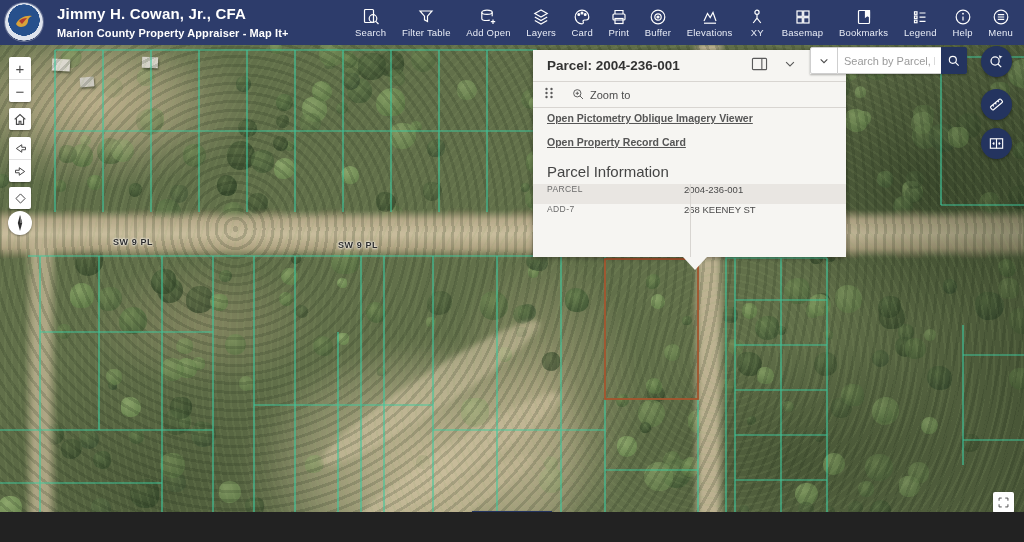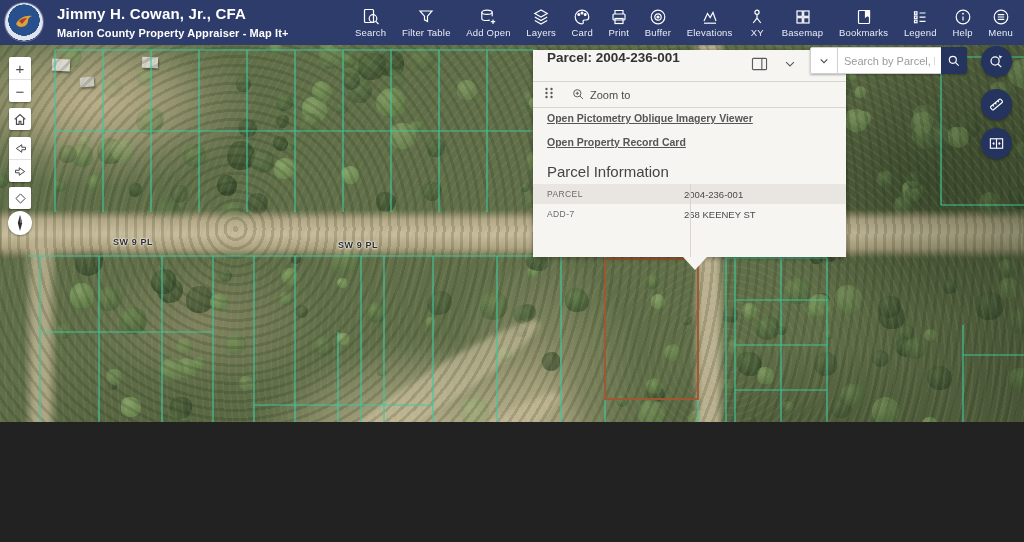--- a/index.html
+++ b/index.html
@@ -1,16 +1,16 @@
 <!DOCTYPE html>
 <html><head>
 <meta charset="utf-8">
 <style>
   html,body{margin:0;padding:0;background:#222;}
-  .app{position:relative;width:1024px;height:422px;overflow:hidden;font-family:"Liberation Sans",sans-serif;
+  .app{position:relative;width:1024px;height:512px;overflow:hidden;font-family:"Liberation Sans",sans-serif;
        -webkit-font-smoothing:antialiased;}
   
   .topbar{position:absolute;left:0;top:0;width:1024px;height:45px;background:#2d3c6b;z-index:50;}
   .logo{position:absolute;left:5px;top:3px;width:38px;height:38px;border-radius:50%;
         background:radial-gradient(circle at 50% 45%,#27508c 0 55%,#dfe4ee 56% 72%,#1d2c52 73%);
         box-shadow:0 0 0 1px rgba(255,255,255,.25);}
   .logo svg{position:absolute;left:7px;top:9px;}
   .titles{position:absolute;left:57px;top:5px;color:#fff;line-height:1.25;}
   .title{font-size:15px;font-weight:700;letter-spacing:.2px;}
   .subtitle{font-size:11px;font-weight:700;margin-top:3px;letter-spacing:.1px;}
@@ -67,32 +67,32 @@
     align-items:center;justify-content:center;cursor:pointer;box-sizing:border-box;}
   .sb-input{width:103px;border:1px solid #cfcfcf;border-left:none;border-right:none;font-size:11px;padding:0 6px;
     outline:none;color:#333;font-family:"Liberation Sans",sans-serif;box-sizing:border-box;}
   .sb-input::placeholder{color:#9b9b9b;}
   .sb-go{width:26px;background:#24345f;border:none;border-radius:0 2px 2px 0;display:flex;align-items:center;
     justify-content:center;cursor:pointer;}
   
   .popup{position:absolute;left:533px;top:5px;width:313px;height:207px;background:#f6f5f2;z-index:30;
     box-shadow:0 1px 5px rgba(0,0,0,.4);overflow:hidden;color:#3c3c3c;}
   .pp-header{position:relative;height:31px;border-bottom:1px solid #d8d5d1;}
-  .pp-title{position:absolute;left:14px;top:0;font-size:13.5px;font-weight:700;color:#333;}
+  .pp-title{position:absolute;left:14px;top:8px;font-size:13.5px;font-weight:700;color:#333;}
   .pp-hicon{position:absolute;top:7px;cursor:pointer;color:#5a5a5a;}
   .pp-dock{left:218px;}
   .pp-collapse{left:250px;}
   .pp-actions{position:relative;height:25px;border-bottom:1px solid #d8d5d1;display:flex;align-items:center;}
   .pp-dots{margin-left:9px;cursor:pointer;}
   .pp-zoomto{display:flex;align-items:center;gap:5px;margin-left:16px;cursor:pointer;}
   .pp-zoomto span{font-size:11px;color:#4c4c4c;}
   .pp-link{position:absolute;left:14px;font-size:10.5px;font-weight:700;color:#565656;text-decoration:underline;cursor:pointer;}
   .pp-section{position:absolute;left:14px;top:113px;font-size:15px;color:#454545;}
   .pp-table{position:absolute;left:0;right:0;top:134px;bottom:0;}
-  .pp-row{display:flex;height:20px;align-items:center;}
+  .pp-row{display:flex;height:20px;align-items:flex-start;}
   .pp-row.shade{background:#e9e6e2;}
   .pp-cell-l{width:143px;padding-left:14px;font-size:8.5px;letter-spacing:.4px;color:#6b6b6b;box-sizing:border-box;}
   .pp-cell-v{flex:1;padding-left:8px;font-size:9.5px;color:#4a4a4a;white-space:nowrap;}
   .pp-coldiv{position:absolute;left:157px;top:0;bottom:0;width:1px;background:#d8d5d1;}
   .popup-pointer{position:absolute;left:683px;top:212px;width:0;height:0;z-index:30;
     border-left:12px solid transparent;border-right:12px solid transparent;border-top:13px solid #f6f5f2;}
   
   .scalebar{position:absolute;left:3px;top:477px;width:72px;height:16px;border:1.5px solid #4a4a4a;
     background:rgba(255,255,255,.45);font-size:9px;color:#1f1f1f;line-height:16px;padding-left:4px;z-index:20;}
   .attribution{position:absolute;left:700px;right:0;top:483px;height:14px;background:rgba(255,255,255,.72);

